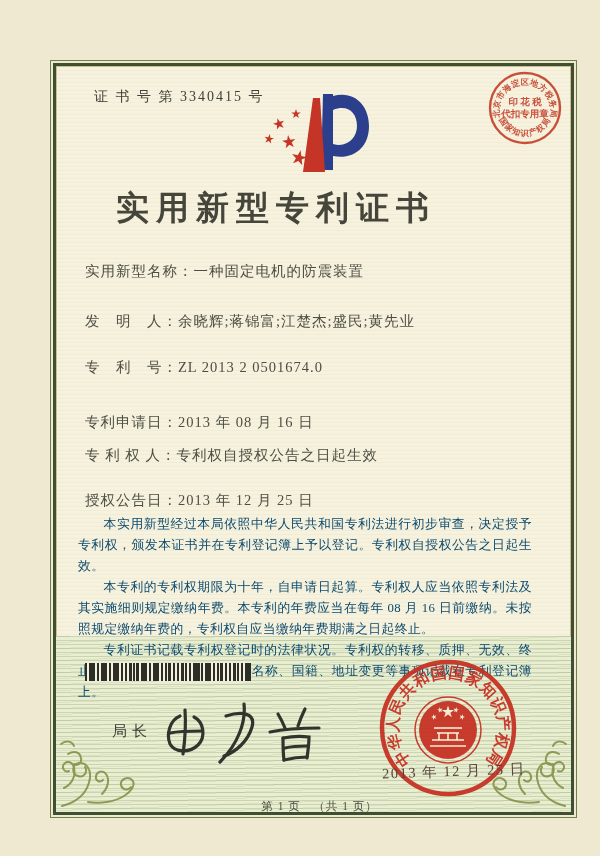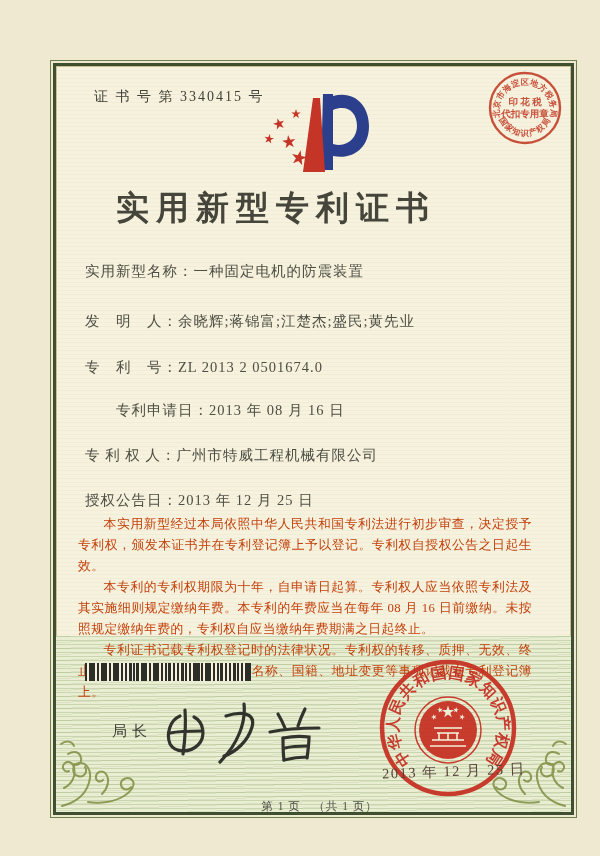--- a/index.html
+++ b/index.html
@@ -51,26 +51,26 @@
     letter-spacing:7px; color:#45453b;
   }
 
   
   .fields { position:absolute; left:85px; top:262px; width:450px; z-index:2; }
   .field-row { position:absolute; left:0; white-space:nowrap;
     font-size:14.5px; color:#4d4e44; letter-spacing:1px; }
   .field-row .lbl { display:inline; }
   .field-row .val { display:inline;font-family:Liberation Serif, serif; }
   .fr0 { top:0; }    .fr1 { top:50px; }  .fr2 { top:96px; }
-  .fr3 { top:139px;margin-left:31px; }.fr4 { top:184px; } .fr5 { top:229px; }
+  .fr3 { top:151px; }.fr4 { top:184px; } .fr5 { top:229px; }
 
   
   .body-text {
     position:absolute; left:78px; top:514px; width:454px; z-index:2;
-    font-size:12.8px; line-height:21px; color:#c2410c;
+    font-size:12.8px; line-height:21px; color:#0c4a6e;
     text-align:justify; letter-spacing:.4px;
   }
   .body-text p { text-indent:2em; margin:0; }
 
   
   .barcode {
     position:absolute; left:85px; top:663px; width:166px; height:18px; z-index:2;
     background:
       repeating-linear-gradient(90deg,#2e2e28 0 2px, transparent 2px 4px),
       repeating-linear-gradient(90deg, transparent 0 5px, #2e2e28 5px 8px, transparent 8px 13px),
@@ -169,21 +169,21 @@
     <div class="field-row fr1">
       <span class="lbl">发　明　人：</span><span class="val">余晓辉;蒋锦富;江楚杰;盛民;黄先业</span>
     </div>
     <div class="field-row fr2">
       <span class="lbl">专　利　号：</span><span class="val">ZL 2013 2 0501674.0</span>
     </div>
     <div class="field-row fr3">
       <span class="lbl">专利申请日：</span><span class="val">2013 年 08 月 16 日</span>
     </div>
     <div class="field-row fr4">
-      <span class="lbl">专 利 权 人：</span><span class="val">广州市特威工程机械有限公司</span>
+      <span class="lbl">专 利 权 人：</span><span class="val">专利权自授权公告之日起生效</span>
     </div>
     <div class="field-row fr5">
       <span class="lbl">授权公告日：</span><span class="val">2013 年 12 月 25 日</span>
     </div>
   </div>
 
   <div class="body-text">
     <p>本实用新型经过本局依照中华人民共和国专利法进行初步审查，决定授予专利权，颁发本证书并在专利登记簿上予以登记。专利权自授权公告之日起生效。</p>
     <p>本专利的专利权期限为十年，自申请日起算。专利权人应当依照专利法及其实施细则规定缴纳年费。本专利的年费应当在每年 08 月 16 日前缴纳。未按照规定缴纳年费的，专利权自应当缴纳年费期满之日起终止。</p>
     <p>专利证书记载专利权登记时的法律状况。专利权的转移、质押、无效、终止、恢复和专利权人的姓名或名称、国籍、地址变更等事项记载在专利登记簿上。</p>

